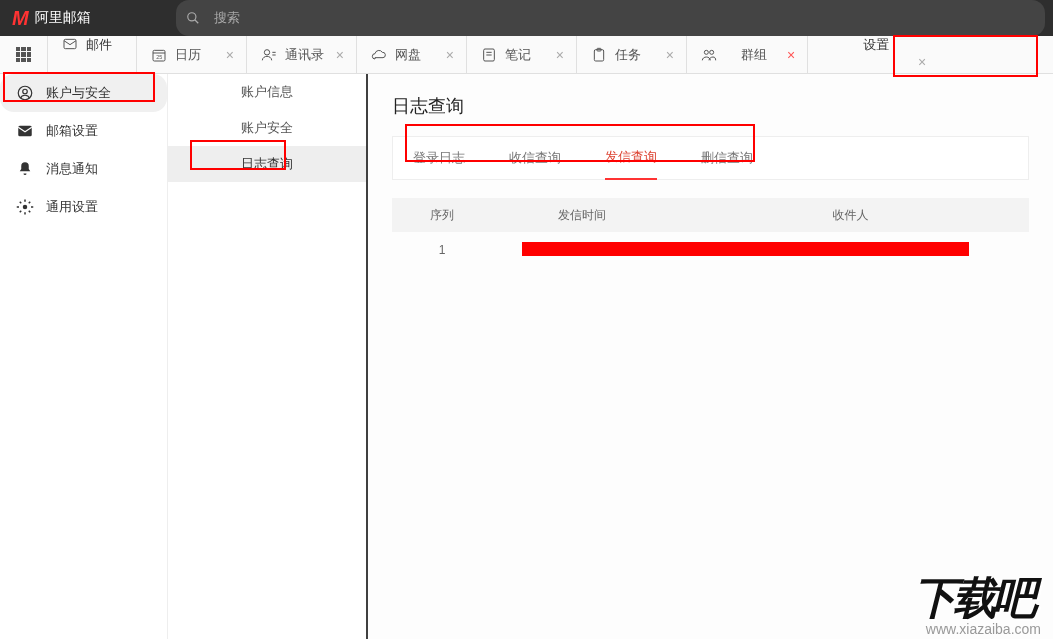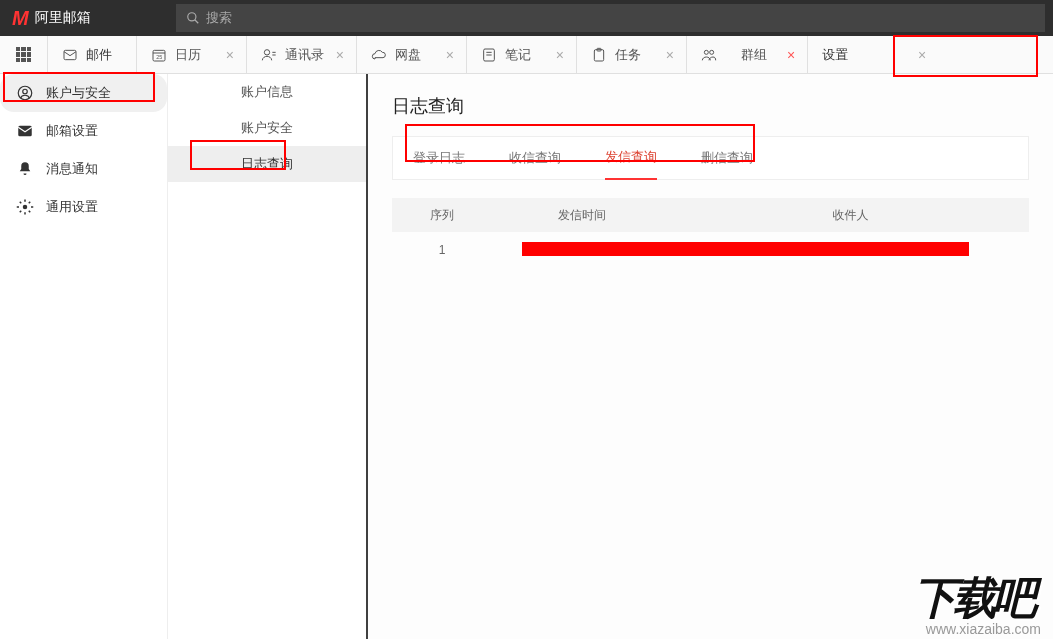--- a/index.html
+++ b/index.html
@@ -2,29 +2,29 @@
 <html><head>
 <meta charset="utf-8">
 <style>
   * { box-sizing: border-box; margin: 0; padding: 0; font-family: "Microsoft YaHei", Arial, sans-serif; }
   body { width: 1053px; height: 639px; background: #fff; overflow: hidden; position: relative; }
 
   
   .header { height: 36px; background: #2e2e2e; display: flex; align-items: center; }
   .logo-box { width: 168px; height: 36px; display: flex; align-items: center; padding-left: 12px; color: #fff; font-size: 14px; }
   .logo-m { color: #ff3333; font-weight: bold; font-size: 20px; font-style: italic; margin-right: 6px; }
-  .search-bar { flex: 1; height: 28px; background: #444; border-radius: 0; margin: 0 8px; display: flex; align-items: center; padding: 0 10px; color: #aaa; font-size: 13px; }
+  .search-bar { flex: 1; height: 36px; background: #444; border-radius: 13px; margin: 0 8px; display: flex; align-items: center; padding: 0 10px; color: #aaa; font-size: 13px; gap: 8px; }
   .search-bar svg { width: 14px; height: 14px; margin-right: 6px; fill: #aaa; }
 
   
   .tabbar { height: 38px; background: #fafafa; border-bottom: 1px solid #e0e0e0; display: flex; align-items: stretch; }
   .apps-btn { width: 48px; display: flex; align-items: center; justify-content: center; border-right: 1px solid #e0e0e0; }
   .apps-grid { width: 16px; height: 16px; display: grid; grid-template-columns: repeat(3,1fr); grid-template-rows: repeat(3,1fr); gap: 1px; }
   .apps-grid span { background: #555; }
-  .tab-mail { display: flex; align-items: center; padding: 0 24px 0 14px; border-right: 1px solid #e0e0e0; font-size: 13px; color: #333; }
+  .tab-mail { display: flex; padding: 0 24px 0 14px; border-right: 1px solid #e0e0e0; font-size: 13px; color: #333; }
   .tab { display: flex; align-items: center; padding: 0 8px 0 14px; border-right: 1px solid #e0e0e0; font-size: 13px; color: #555; position: relative; min-width: 110px; }
   .tab:last-child { border-right: none; }
   .tab .close { margin-left: auto; color: #aaa; font-size: 14px; padding: 0 4px; }
   .tab svg, .tab-mail svg { width: 16px; height: 16px; margin-right: 8px; fill: none; stroke: #555; stroke-width: 1.5; }
   .tab-settings { color: #333; }
   .hl-red { position: absolute; border: 2px solid red; pointer-events: none; }
 
   
   .main { display: flex; height: calc(639px - 36px - 38px); }
 
@@ -143,21 +143,21 @@
   <div class="tab" style="min-width:100px;gap:16px;">
     <svg viewBox="0 0 24 24">
         <circle cx="8" cy="8" r="3"></circle>
         <circle cx="16" cy="8" r="3"></circle>
         <path d="M2 20c0-3 3-5 6-5s6 2 6 5"></path>
         <path d="M12 20c0-3 3-5 6-5s4 2 4 5"></path>
       </svg>
     <span>群组</span>
     <span class="close" style="color:#f55;">×</span>
   </div>
-  <div class="tab tab-settings" style="min-width:130px;">
+  <div class="tab tab-settings" style="min-width:130px;flex-direction:column;">
     <span>设置</span>
     <span class="close">×</span>
   </div>
 </div>
 
 <div class="main">
 
   <div class="sidebar">
     <div class="side-item active">
       <svg viewBox="0 0 24 24">

